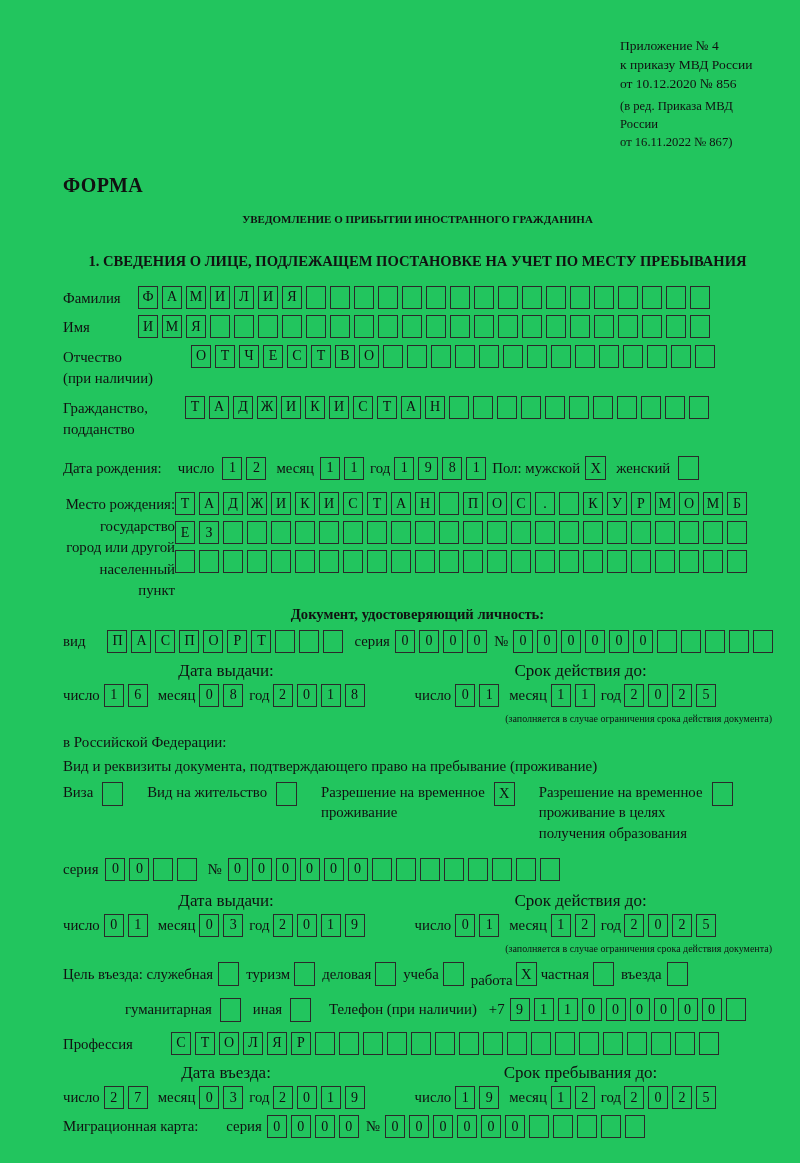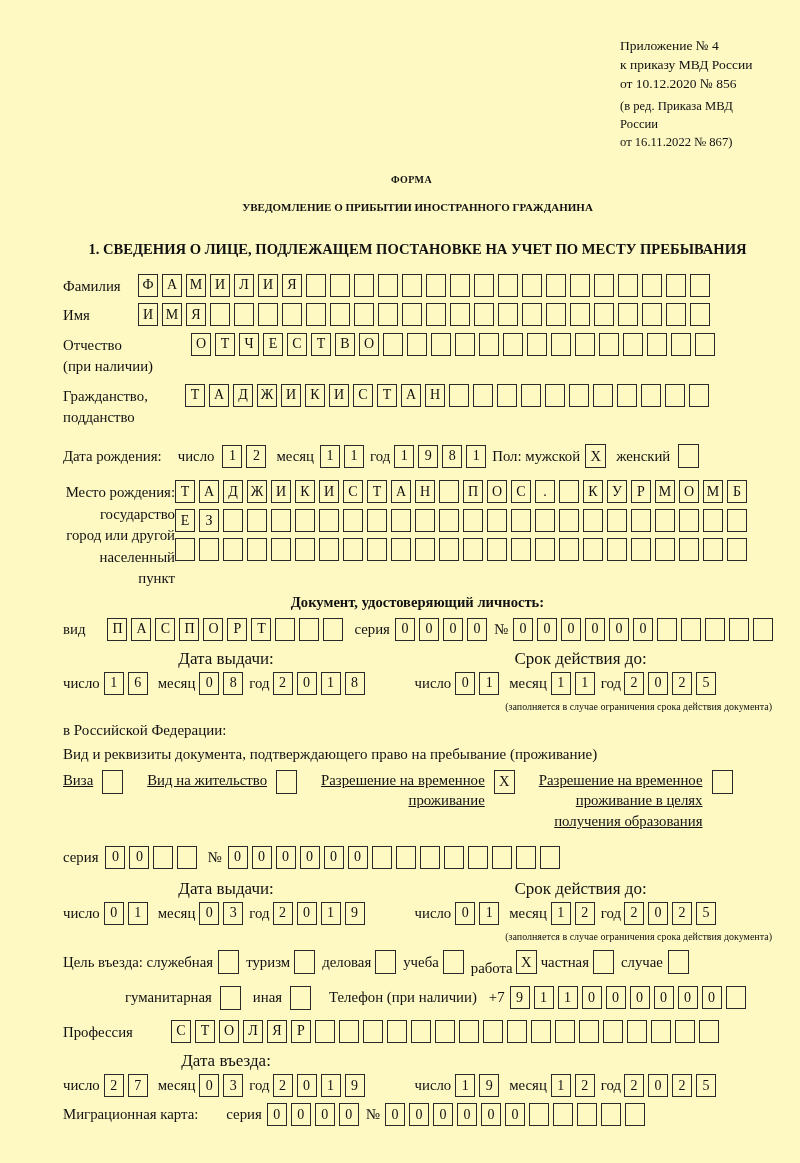--- a/index.html
+++ b/index.html
@@ -1,22 +1,22 @@
 <!DOCTYPE html>
 <html><head>
 <meta charset="utf-8">
 <style>
   html,body{margin:0;padding:0;background:#fff;}
   body{width:800px;height:1163px;font-family:"Liberation Serif",serif;color:#111;}
-  .sheet{box-sizing:border-box;width:800px;height:1163px;padding:36px 28px 0 63px;overflow:hidden;background:#fef9c3;}
+  .sheet{box-sizing:border-box;width:800px;height:1163px;padding:36px 28px 0 63px;overflow:hidden;background:#22c55e;}
 
   .hdr-right{margin-left:557px;font-size:13.5px;line-height:1.42;}
   .hdr-right .small{font-size:12.6px;}
   .hdr-right .gap-top{margin-top:5px;}
-  .forma{text-align:center;padding-right:12px;font-weight:bold;font-size:10px;margin-top:22px;letter-spacing:.4px;}
+  .forma{text-align:left;padding-right:12px;font-weight:bold;font-size:20px;margin-top:22px;letter-spacing:.4px;}
   .title{text-align:center;font-weight:bold;font-size:11px;line-height:1.6;margin-top:14px;}
   .blank{display:inline-block;width:52px;border-bottom:2px solid #222;margin-left:10px;}
   .section-title{font-weight:bold;font-size:14.6px;margin:24px 0 16px;text-align:center;white-space:nowrap;}
 
   .blk{margin-bottom:6px;}
   .cellrow{display:flex;align-items:flex-start;}
   .cellrow .label{flex:none;font-size:14.8px;line-height:1.45;padding-top:2px;}
   .cellrow .rows{display:flex;flex-direction:column;gap:6px;}
   .cells{display:flex;flex:none;}
   .cell{box-sizing:border-box;flex:none;width:20px;height:23px;border:1.7px solid #2a2a2a;margin-right:4px;display:flex;align-items:center;justify-content:center;font-size:14px;}
@@ -26,21 +26,21 @@
   .gap{flex:none;}
   .center-bold{text-align:center;font-weight:bold;font-size:14.6px;margin:4px 0 7px;}
   .twocol-head{display:flex;font-size:17px;margin:7px 0 3px;}
   .twocol-head .l{width:46%;text-align:center;}
   .twocol-head .r{flex:1;text-align:center;}
   .note{font-size:10px;margin:3px 0 6px;}
   .note.right{text-align:right;}
   .para{font-size:15px;line-height:1.6;margin:6px 0 2px;}
   .checkline{display:flex;align-items:flex-start;margin:4px 0 14px;font-size:14.8px;}
   .ck-item{display:flex;align-items:flex-start;}
-  .ck-item .ck-label{text-align:right;line-height:1.4;margin-right:9px;text-decoration:underline;}
+  .ck-item .ck-label{text-align:left;line-height:1.4;margin-right:9px;}
   .ck-item + .ck-item{margin-left:24px;}
 
   .citizenship-row{margin-bottom:16px;}
   .birthdate-row{margin-bottom:12px;}
   .birthplace-row{margin-bottom:4px;text-align:right;}
   .doc-type-row{margin-bottom:8px;}
   .residence-doc-series-row{margin:6px 0 10px;}
   .visit-purpose-row{margin-bottom:9px;}
   .visit-purpose-row2{margin-bottom:10px;}
   .profession-row{margin-bottom:8px;}
@@ -495,21 +495,21 @@
         <span class="t" style="padding-right: 4px; padding-left: 7px;">туризм</span>
         <div class="checkbox"></div>
         <span class="t" style="padding-right: 4px; padding-left: 7px;">деловая</span>
         <div class="checkbox"></div>
         <span class="t" style="padding-right: 4px; padding-left: 7px;">учеба</span>
         <div class="checkbox"></div>
         <span class="t" style="padding-right: 3px; padding-left: 7px; margin-top: 12px;">работа</span>
         <div class="checkbox">X</div>
         <span class="t" style="padding-right: 4px; padding-left: 4px;">частная</span>
         <div class="checkbox"></div>
-        <span class="t" style="padding-right: 5px; padding-left: 7px;">случае</span>
+        <span class="t" style="padding-right: 5px; padding-left: 7px;">въезда</span>
         <div class="checkbox"></div>
       </div>
       <div class="blk inline visit-purpose-row2">
         <div class="gap" style="width: 62px;"></div>
         <span class="t" style="padding-right: 8px;">гуманитарная</span>
         <div class="checkbox"></div>
         <span class="t" style="padding-right: 8px; padding-left: 12px;">иная</span>
         <div class="checkbox"></div>
         <span class="t" style="padding-right: 12px; padding-left: 18px;">Телефон (при наличии)</span>
         <span class="t" style="padding-right: 5px;">+7</span>
@@ -553,20 +553,21 @@
             <div class="cell"></div>
             <div class="cell"></div>
             <div class="cell"></div>
             <div class="cell"></div>
             <div class="cell"></div>
           </div>
         </div>
       </div>
       <div class="blk twocol-head entry-date-head">
         <div class="l">Дата въезда:</div>
+        <div class="r">Срок пребывания до:</div>
       </div>
       <div class="blk inline entry-date-row">
         <span class="t" style="padding-right: 4px;">число</span>
         <div class="cells">
           <div class="cell filled">2</div>
           <div class="cell filled">7</div>
         </div>
         <span class="t" style="padding-right: 4px; padding-left: 6px;">месяц</span>
         <div class="cells">
           <div class="cell filled">0</div>

